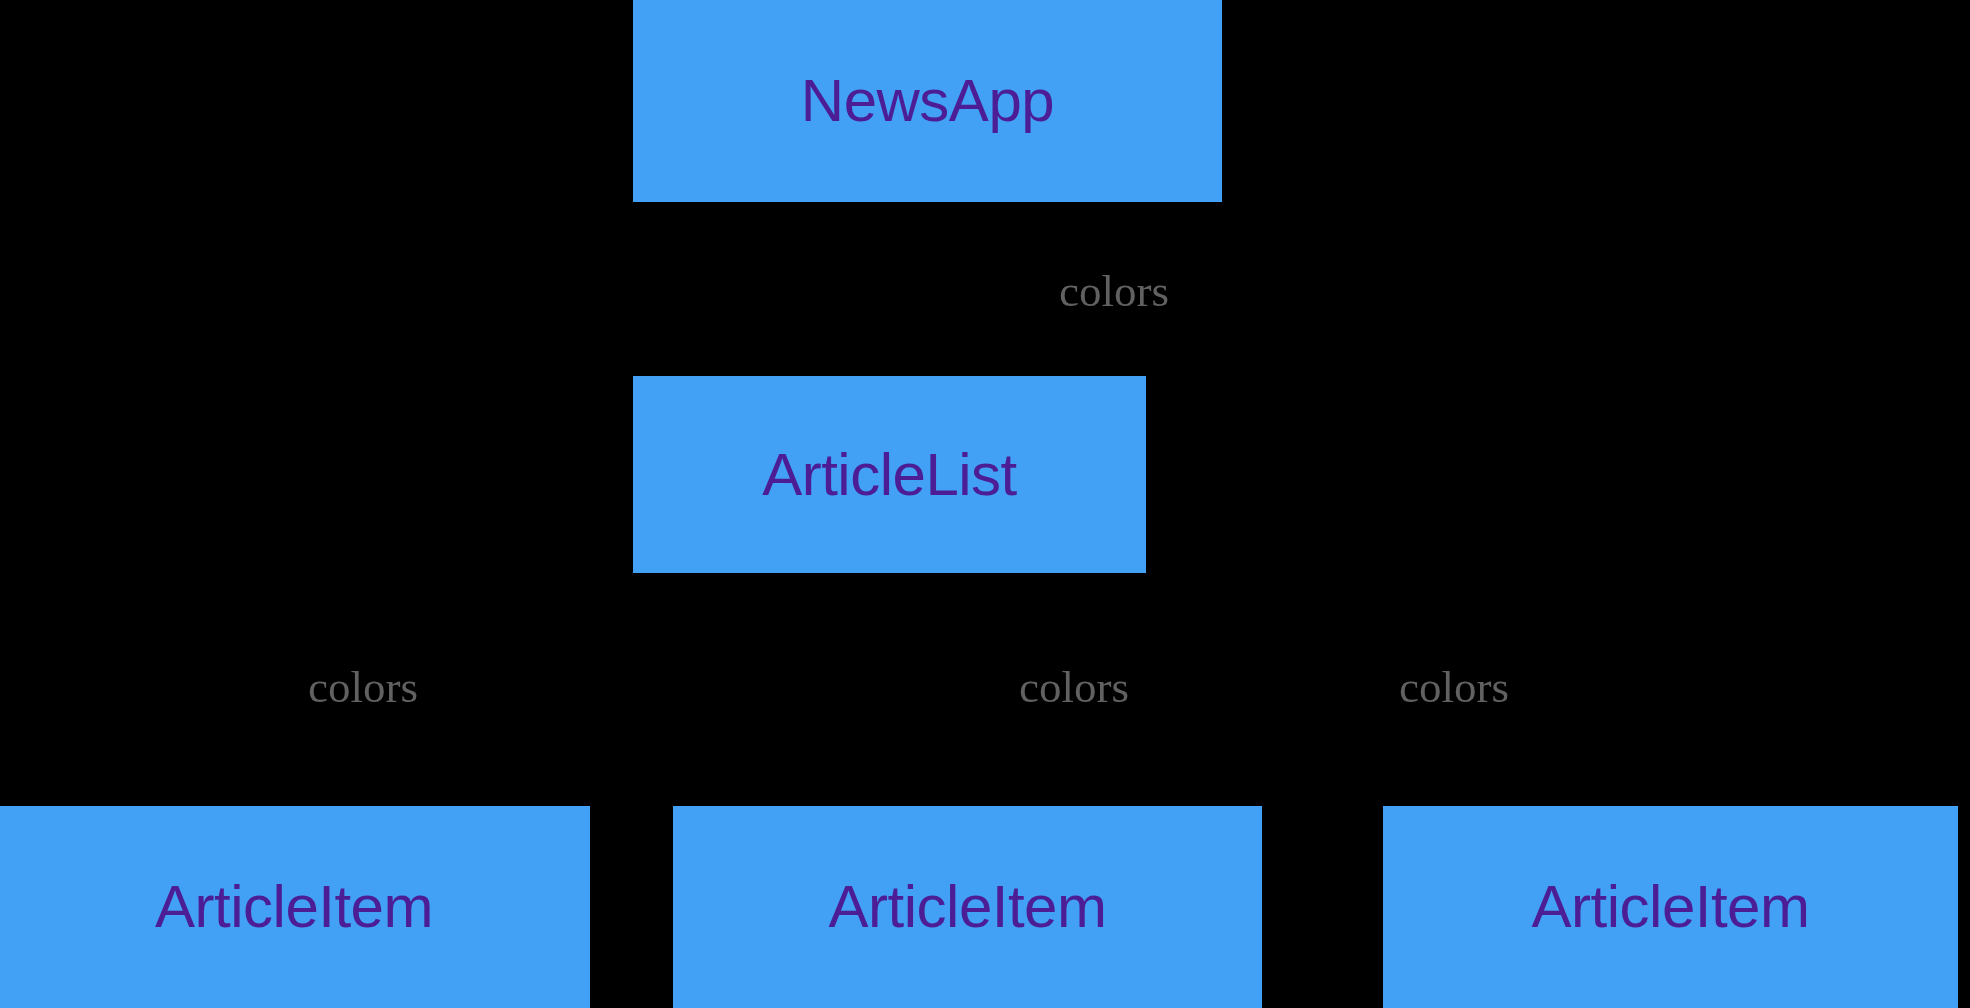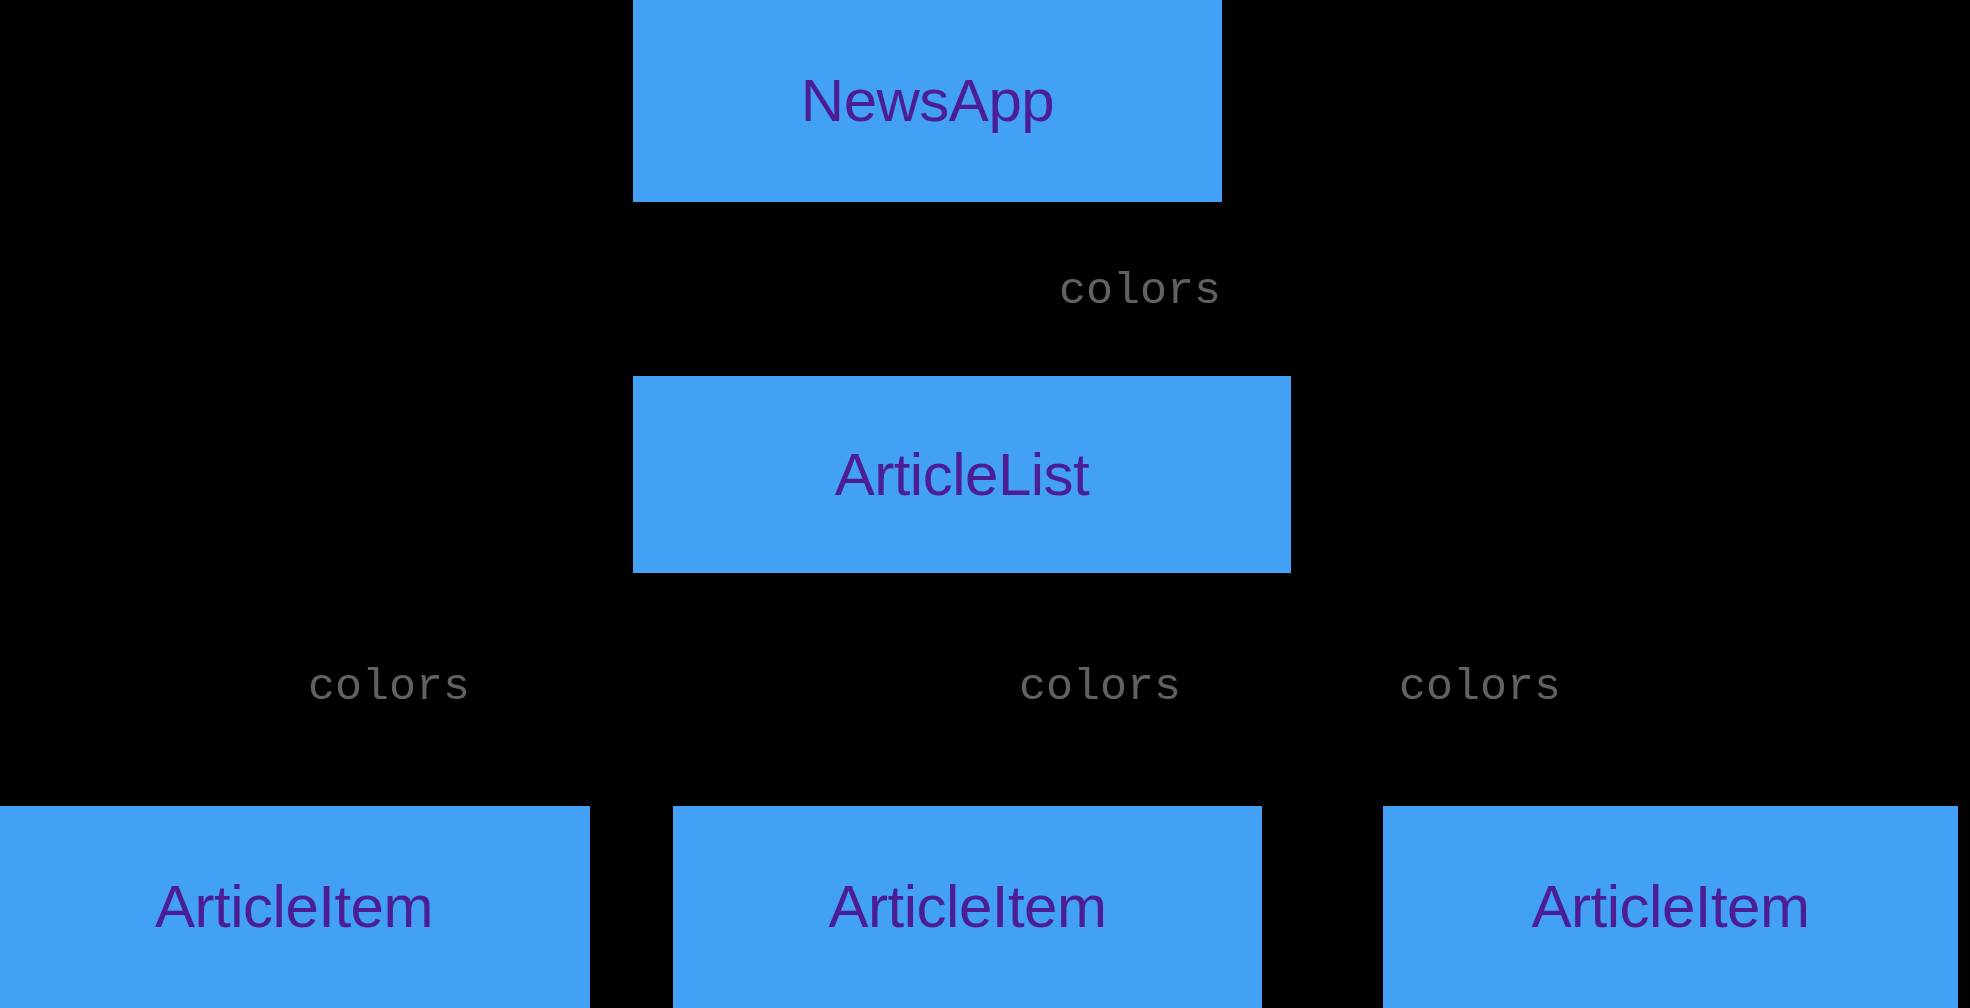--- a/index.html
+++ b/index.html
@@ -31,30 +31,30 @@
     font-family: "Liberation Sans", sans-serif;
     font-size: 60px;
     font-weight: 400;
     letter-spacing: -0.5px;
     line-height: 1;
     white-space: nowrap;
   }
   .edge-label {
     position: absolute;
     color: #616161;
-    font-family: Liberation Mono, monospace;
+    font-family: Liberation Serif, serif;
     font-size: 45px;
     font-weight: 400;
     line-height: 1;
     white-space: nowrap;
   }
 
   
   #node-newsapp    { left: 633px;  top: -40px;  width: 589px; height: 242px; }
-  #node-articlelist{ left: 633px;  top: 376px;  width: 658px; height: 197px; }
+  #node-articlelist{ left: 633px;  top: 376px;  width: 513px; height: 197px; }
   #node-item-0     { left: -2px;   top: 806px;  width: 592px; height: 246px; }
   #node-item-1     { left: 673px;  top: 806px;  width: 589px; height: 246px; }
   #node-item-2     { left: 1383px; top: 806px;  width: 575px; height: 246px; }
 
   
   #node-newsapp .node-label    { position: relative; top: 20px; }
   #node-item-0 .node-label,
   #node-item-1 .node-label,
   #node-item-2 .node-label     { position: relative; top: -22px; }
 

